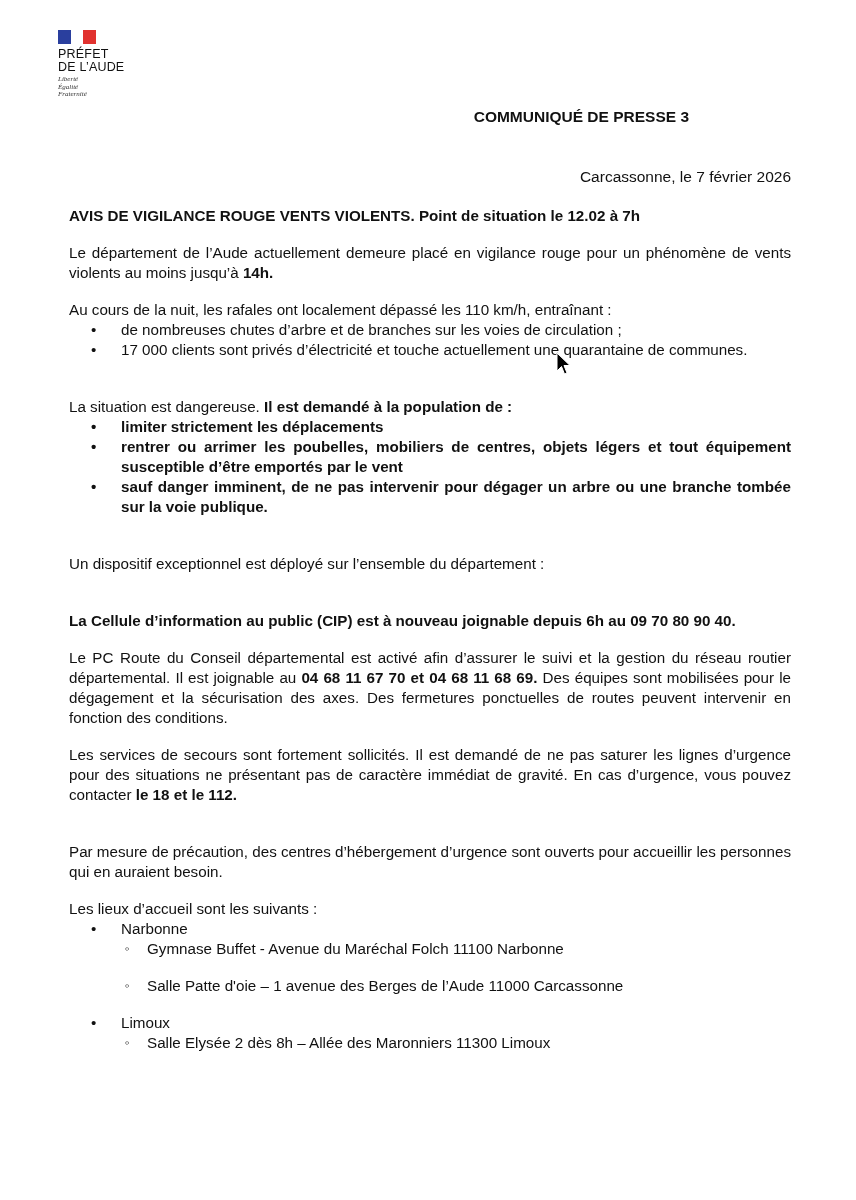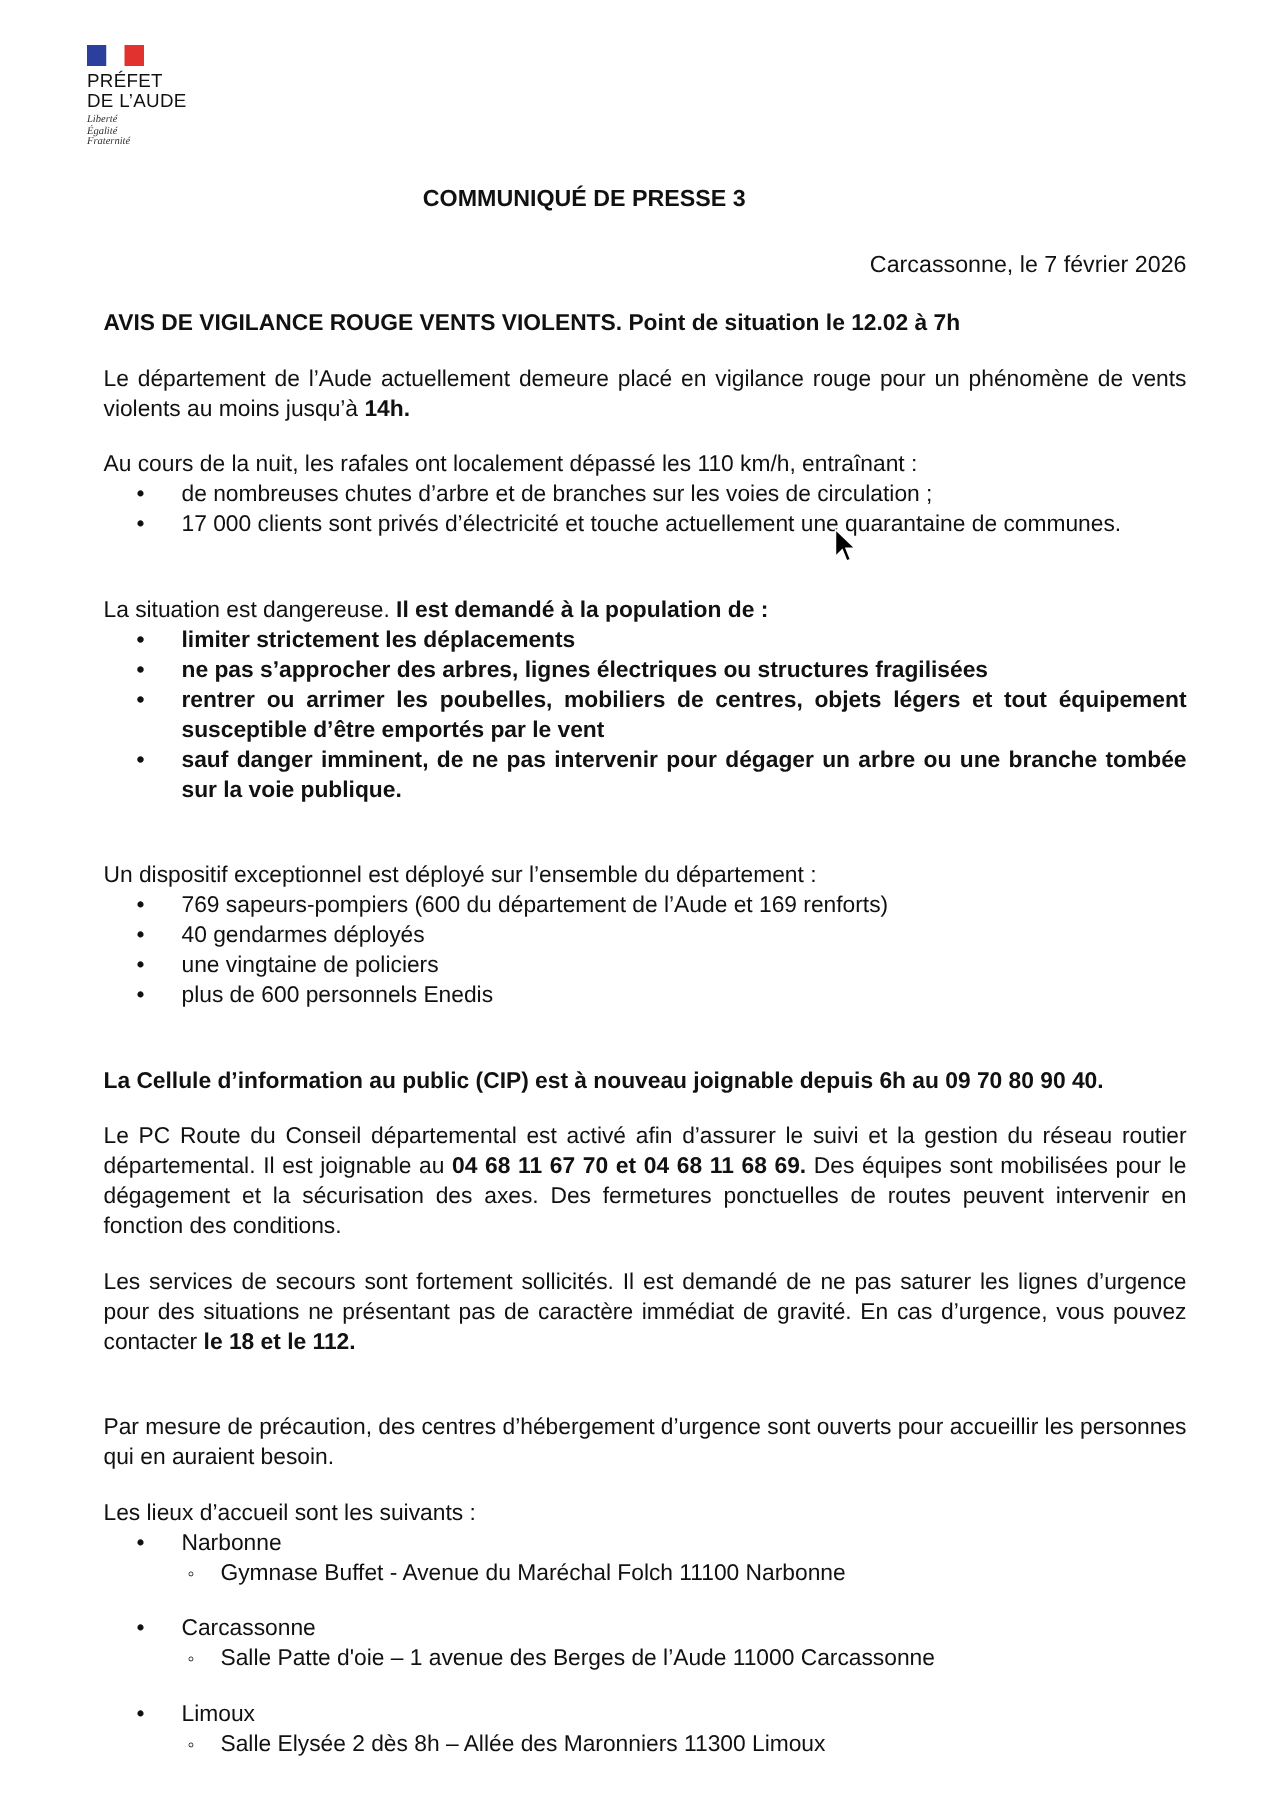--- a/index.html
+++ b/index.html
@@ -6,21 +6,21 @@
   body { width:856px; height:1200px; position:relative; overflow:hidden;
          font-family:"Liberation Sans", sans-serif; color:#111; }
   .logo { position:absolute; left:58px; top:30px; }
   .flag { display:flex; width:38px; height:14px; }
   .flag span { flex:1; }
   .flag .b { background:#2a3f9e; }
   .flag .w { background:#ffffff; }
   .flag .r { background:#e1322f; }
   .logo-title { font-weight:normal; font-size:12.5px; line-height:13px; margin-top:4px; letter-spacing:0.2px; }
   .motto { font-family:"Liberation Serif", serif; font-style:italic; font-size:7px; line-height:7.5px; color:#333; margin-top:2px; }
-  .doc-title { position:absolute; left:0; width:689px; top:124px; text-align:center; font-weight:bold; font-size:15.5px; padding-left:90px; box-sizing:border-box; }
+  .doc-title { position:absolute; left:0; width:689px; top:108px; text-align:right; font-weight:bold; font-size:15.5px; padding-left:90px; box-sizing:border-box; }
   .date { position:absolute; right:65px; top:168px; font-size:15.5px; }
   .content { position:absolute; left:69px; width:722px; top:206px; font-size:15.2px; line-height:20px; }
   .content p { margin:0 0 17px 0; text-align:justify; }
   .content ul { margin:-17px 0 17px 0; padding:0; list-style:none; }
   .content ul.tight { margin-top:0; }
   .content li { position:relative; padding-left:52px; text-align:justify; }
   .content li::before { content:"•"; position:absolute; left:22px; }
   .content li.sub { padding-left:78px; }
   .content li.sub::before { content:"◦"; left:56px; font-size:13px; }
   .bold { font-weight:bold; }
@@ -58,51 +58,43 @@
   <p>Au cours de la nuit, les rafales ont localement dépassé les 110 km/h, entraînant :</p>
   <ul>
     <li>de nombreuses chutes d’arbre et de branches sur les voies de circulation ;</li>
     <li>17 000 clients sont privés d’électricité et touche actuellement une quarantaine de communes.</li>
   </ul>
   <div class="gap"></div>
 
   <p><span>La situation est dangereuse. </span><span class="bold">Il est demandé à la population de :</span></p>
   <ul class="bold">
     <li>limiter strictement les déplacements</li>
-    <li>ne pas s’approcher des arbres, lignes électriques ou structures fragilisées</li>
     <li>rentrer ou arrimer les poubelles, mobiliers de centres, objets légers et tout équipement susceptible d’être emportés par le vent</li>
     <li>sauf danger imminent, de ne pas intervenir pour dégager un arbre ou une branche tombée sur la voie publique.</li>
   </ul>
   <div class="gap"></div>
 
   <p>Un dispositif exceptionnel est déployé sur l’ensemble du département :</p>
-  <ul>
-    <li>769 sapeurs-pompiers (600 du département de l’Aude et 169 renforts)</li>
-    <li>40 gendarmes déployés</li>
-    <li>une vingtaine de policiers</li>
-    <li>plus de 600 personnels Enedis</li>
-  </ul>
   <div class="gap"></div>
 
   <p class="bold">La Cellule d’information au public (CIP) est à nouveau joignable depuis 6h au 09 70 80 90 40.</p>
 
   <p><span>Le PC Route du Conseil départemental est activé afin d’assurer le suivi et la gestion du réseau routier départemental. Il est joignable au </span><span class="bold">04 68 11 67 70 et 04 68 11 68 69.</span><span> Des équipes sont mobilisées pour le dégagement et la sécurisation des axes. Des fermetures ponctuelles de routes peuvent intervenir en fonction des conditions.</span></p>
 
   <p><span>Les services de secours sont fortement sollicités. Il est demandé de ne pas saturer les lignes d’urgence pour des situations ne présentant pas de caractère immédiat de gravité. En cas d’urgence, vous pouvez contacter </span><span class="bold">le 18 et le 112.</span></p>
   <div class="gap"></div>
 
   <p>Par mesure de précaution, des centres d’hébergement d’urgence sont ouverts pour accueillir les personnes qui en auraient besoin.</p>
 
   <p>Les lieux d’accueil sont les suivants :</p>
   <ul>
     <li>Narbonne</li>
     <li class="sub">Gymnase Buffet - Avenue du Maréchal Folch 11100 Narbonne</li>
   </ul>
   <ul class="tight">
-    <li>Carcassonne</li>
     <li class="sub">Salle Patte d'oie  – 1 avenue des Berges de l’Aude 11000 Carcassonne</li>
   </ul>
   <ul class="tight">
     <li>Limoux</li>
     <li class="sub">Salle Elysée 2 dès 8h – Allée des Maronniers 11300 Limoux</li>
   </ul>
 </div>
 
 <svg class="cursor" viewBox="0 0 16 24">
   <path d="M1 1 L1 19 L5.5 14.5 L8.5 22 L11 21 L8 13.5 L14 13.5 Z" fill="#000" stroke="#fff" stroke-width="1"></path>

